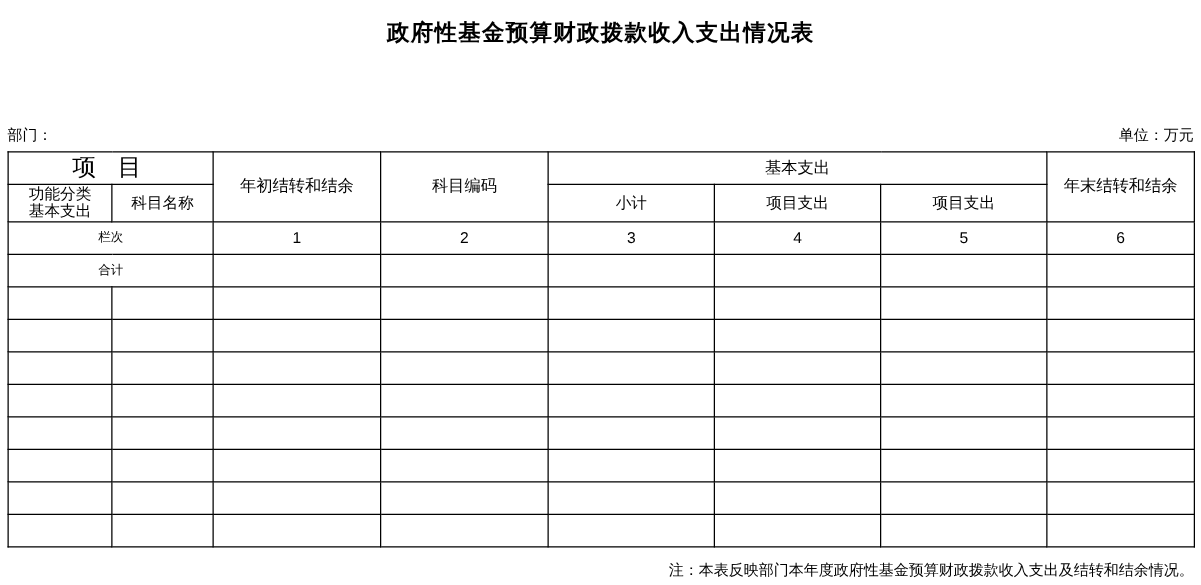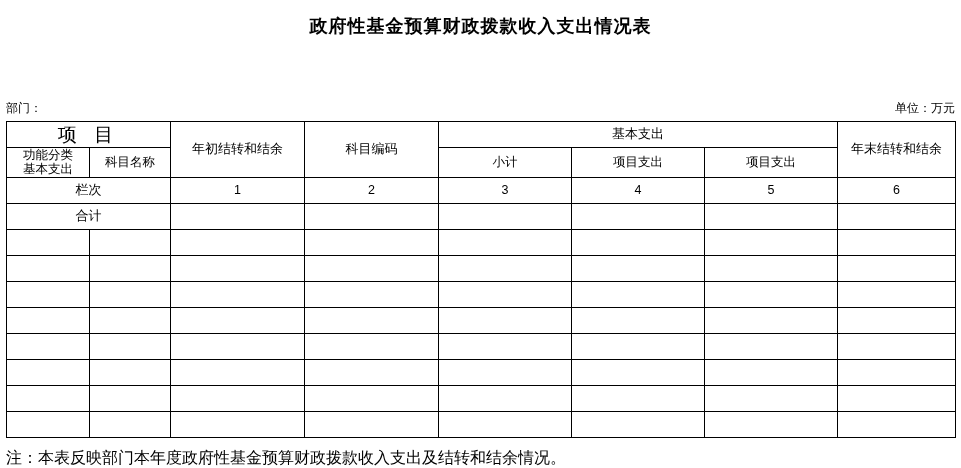--- a/index.html
+++ b/index.html
@@ -67,29 +67,29 @@
   }
   td.two-line {
     font-size: 12.5px;
     line-height: 1.25;
     margin-top: 21px;
   }
   td.tall {
     height: 50px;
   }
   td.row-label {
-    font-size: 13px;
+    font-size: 10px;
   }
   td.blank {
     height: 25px;
   }
   .note {
-    font-size: 16px;
+    font-size: 12px;
     padding: 10px 6px 0 6px;
-    text-align: left;
+    text-align: right;
   }
 </style>
 </head>
 <body>
 
 <div class="page">
 
   <div class="doc-title">政府性基金预算财政拨款收入支出情况表</div>
 
   <div class="meta-row">

